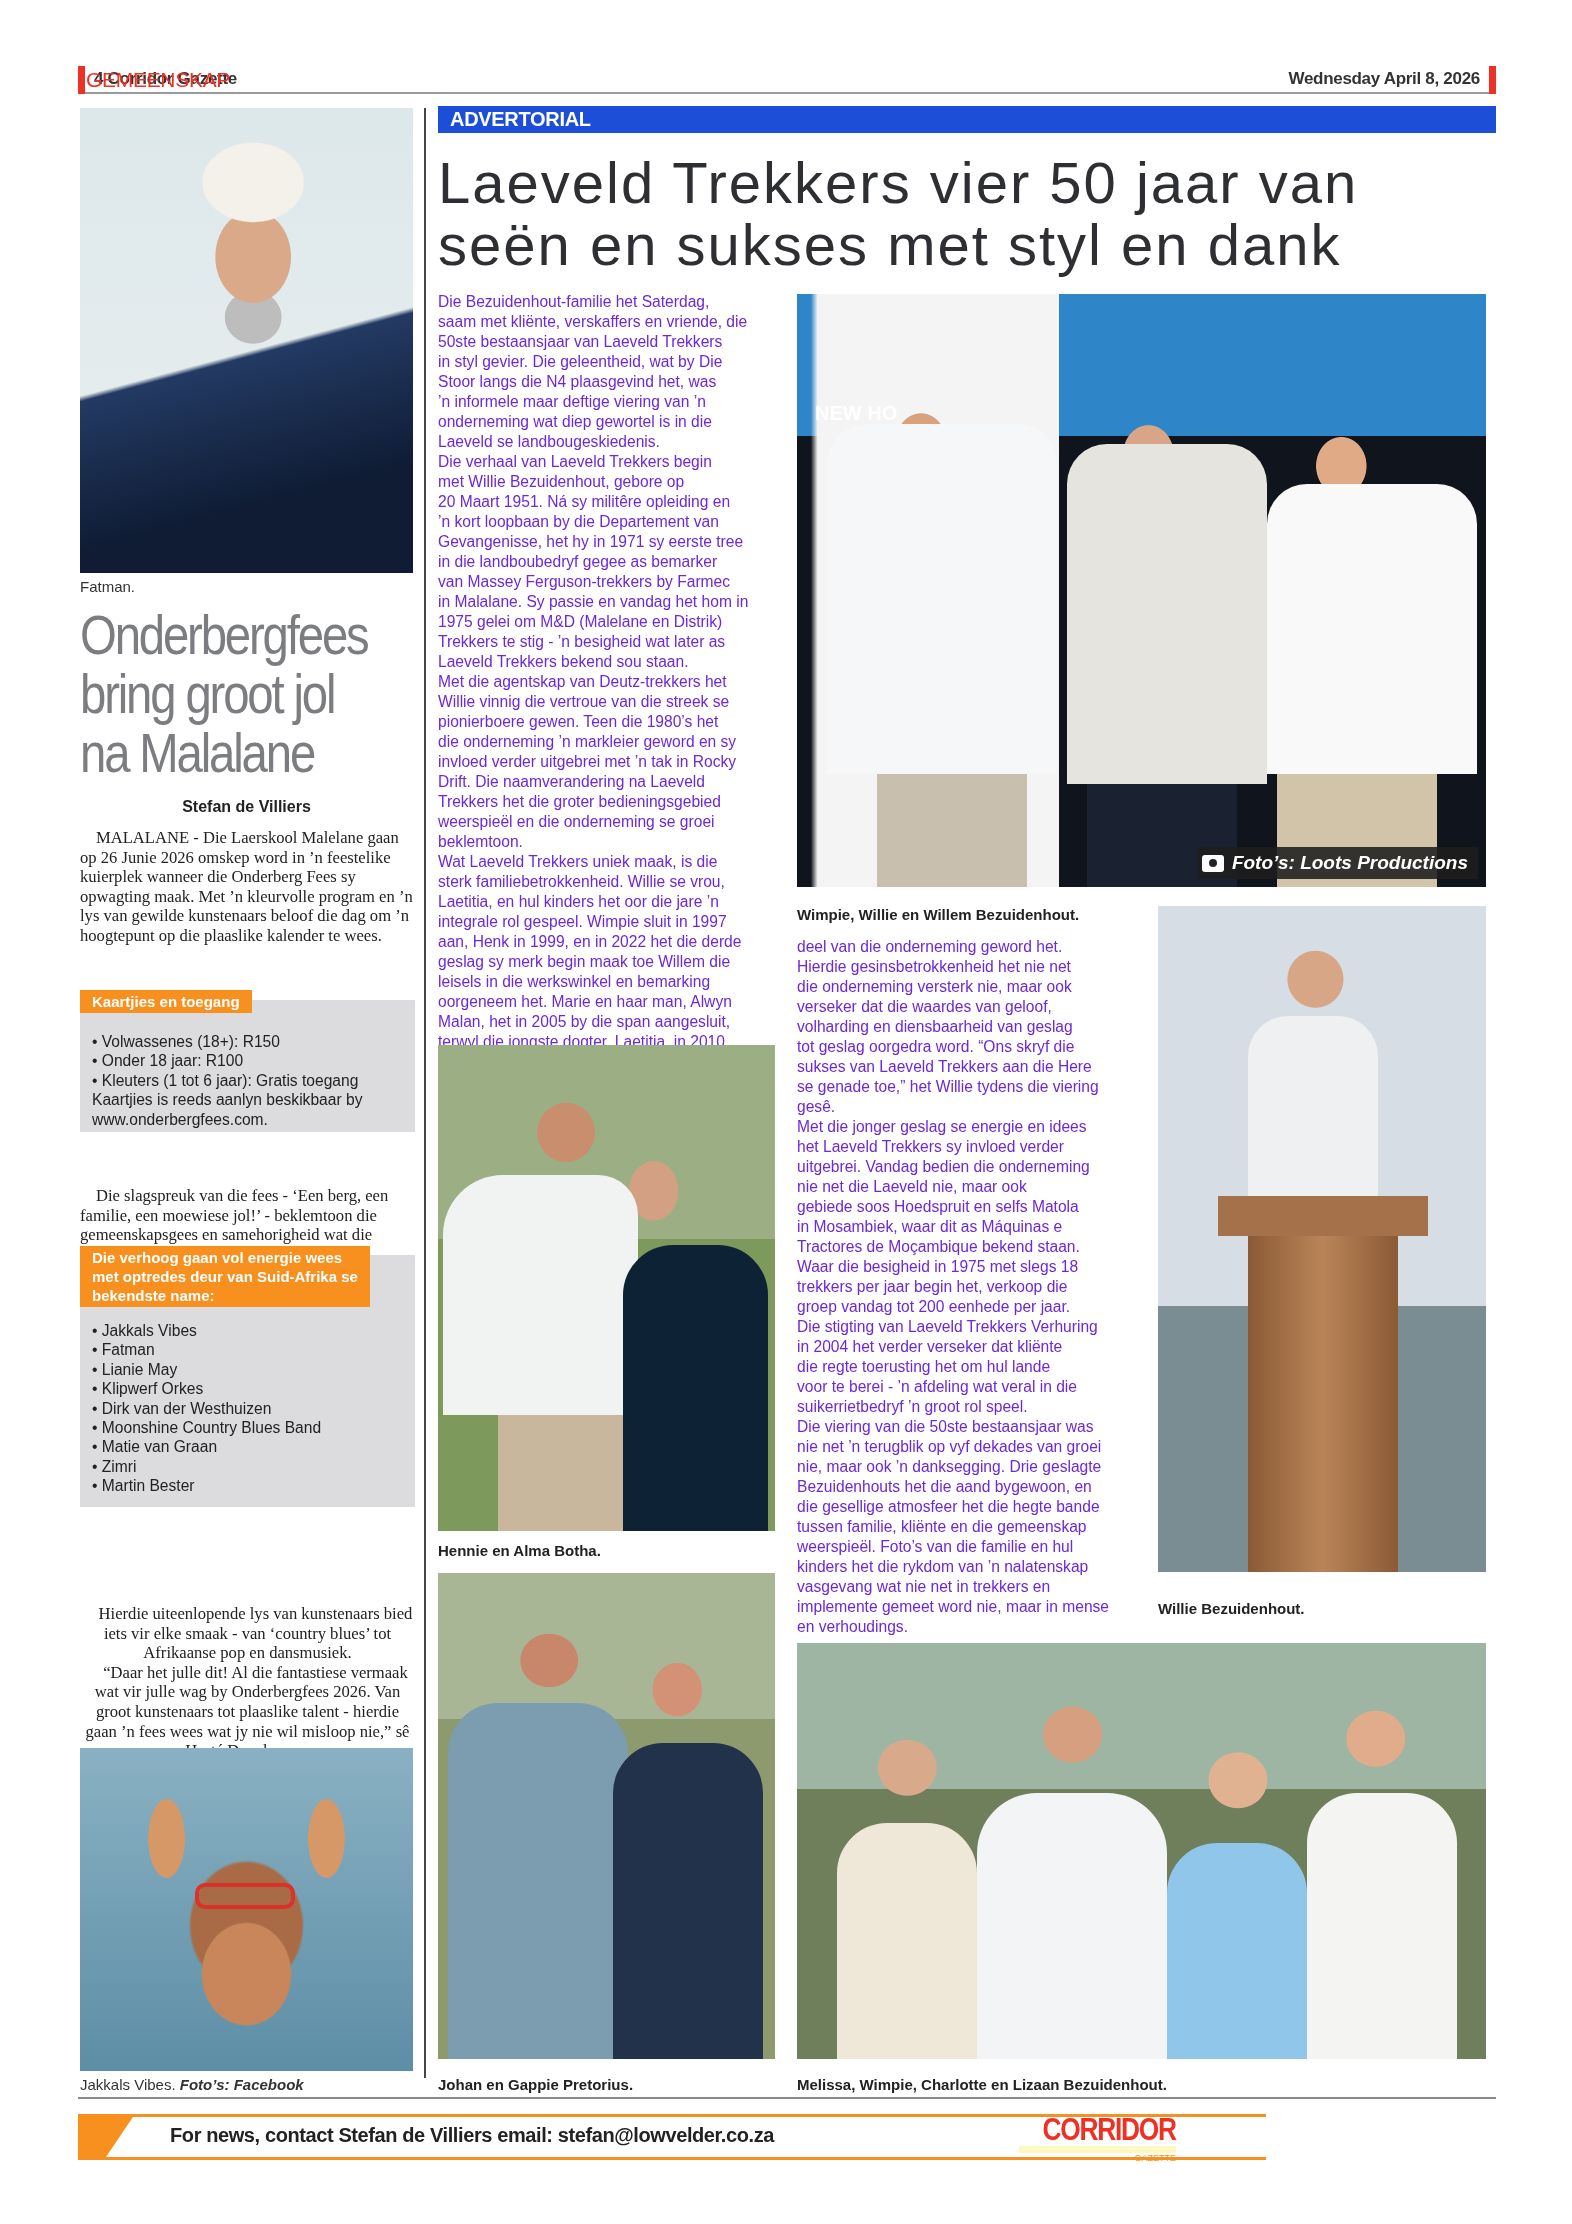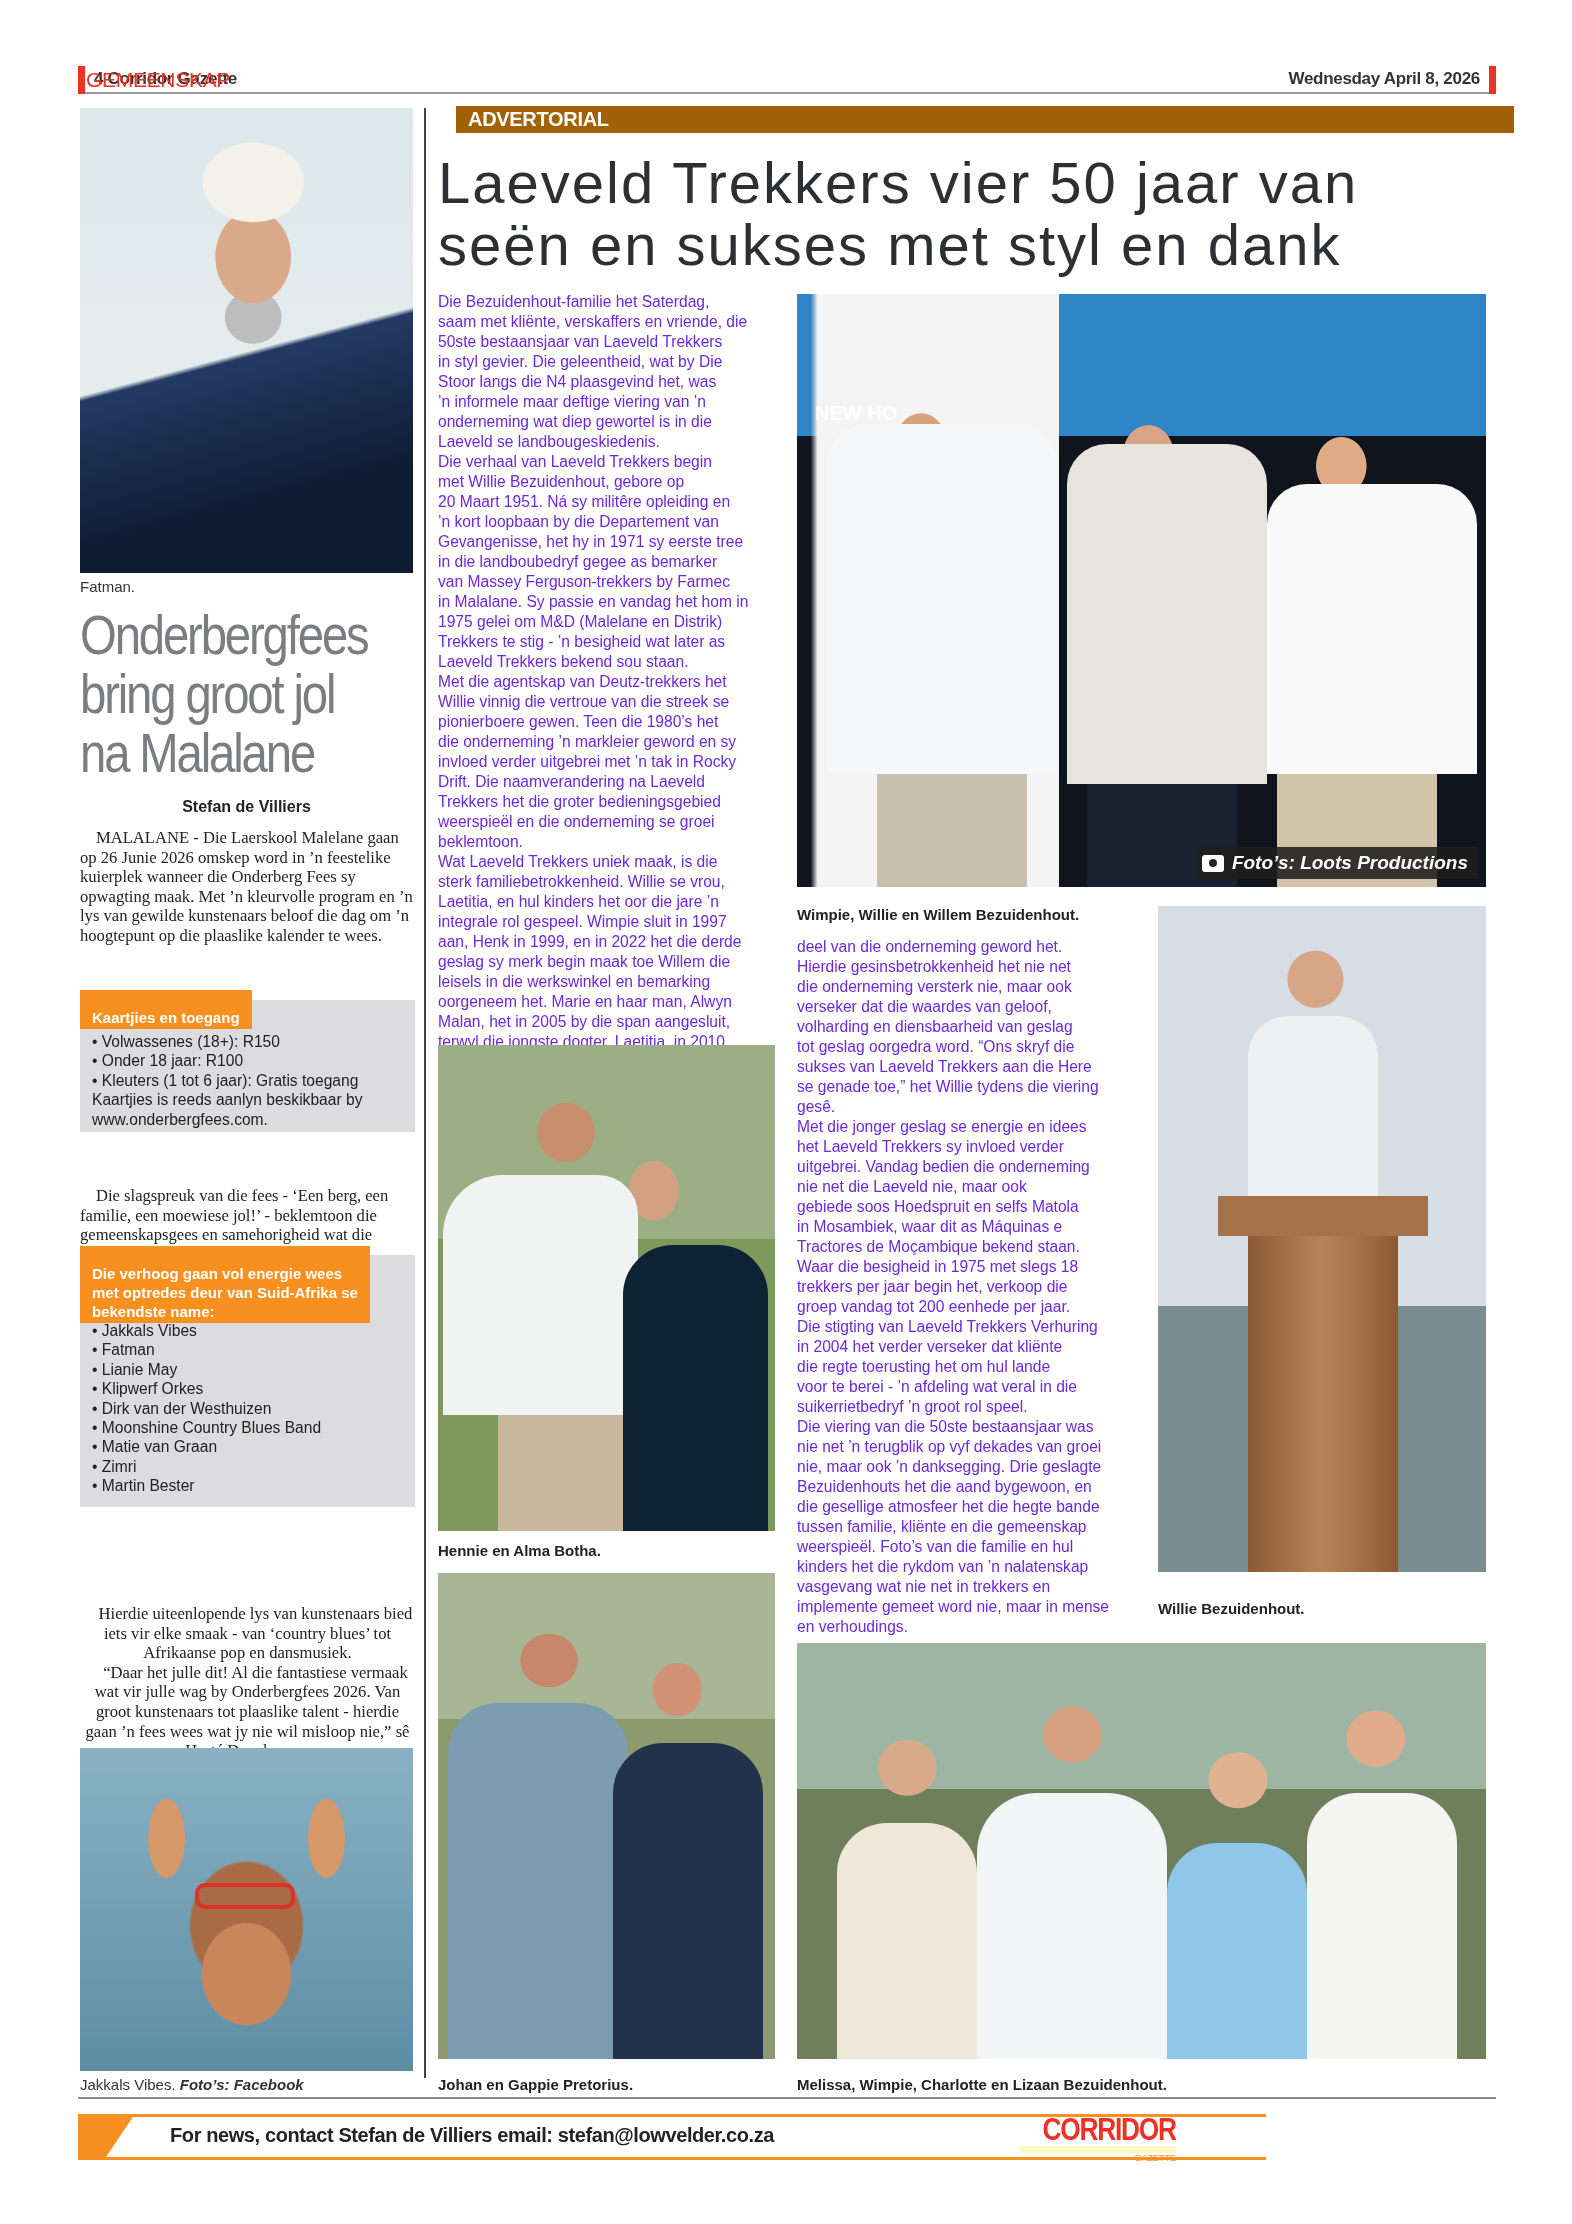--- a/index.html
+++ b/index.html
@@ -25,33 +25,33 @@
                 radial-gradient(ellipse 12% 8% at 52% 45%, #bdbdbd 0 70%, transparent 72%),
                 linear-gradient(165deg, transparent 52%, #233a63 53%, #0f1c34 80%),
                 linear-gradient(180deg, #dde8ea, #e9eef0); }
   .cap-plain { position: absolute; font-size: 15px; color: #333; }
   .left-headline { position: absolute; left: 80px; top: 606px; width: 340px; font-family: "Liberation Sans", sans-serif; font-size: 55px; line-height: 59px; color: #7b7d80; letter-spacing: -2.5px; transform: scaleX(0.86); transform-origin: left top; white-space: nowrap; }
   .byline { position: absolute; left: 80px; top: 798px; width: 333px; text-align: center; font-size: 16px; font-weight: bold; color: #222; }
   .serif-p { position: absolute; left: 80px; width: 335px; font-family: "Liberation Serif", serif; font-size: 16.6px; line-height: 19.6px; color: #222; }
   .serif-p p { text-indent: 16px; }
 
   .box { position: absolute; left: 80px; width: 335px; background: #dcdcde; }
-  .box-title { position: absolute; left: 0; background: #f7901e; color: #fff; font-weight: bold; font-size: 15px; line-height: 19px; padding: 18px 12px 2px 12px; }
+  .box-title { position: absolute; left: 0; background: #f7901e; color: #fff; font-weight: bold; font-size: 15px; line-height: 19px; padding: 2px 12px 2px 12px; }
   .box-list { position: absolute; left: 12px; font-size: 15.6px; line-height: 19.4px; color: #222; }
 
   .jakkals-photo { left: 80px; top: 1748px; width: 333px; height: 323px;
     background: radial-gradient(ellipse 22% 26% at 50% 70%, #c8865a 0 60%, transparent 62%),
                 radial-gradient(ellipse 30% 35% at 50% 55%, #a86b45 0 55%, transparent 58%),
                 radial-gradient(ellipse 9% 20% at 26% 28%, #d79867 0 60%, transparent 62%),
                 radial-gradient(ellipse 9% 20% at 74% 28%, #d79867 0 60%, transparent 62%),
                 linear-gradient(180deg, #8ab1c3, #5d8ea6); }
   .glasses { position: absolute; left: 115px; top: 135px; width: 100px; height: 26px; border: 4px solid #d8322a; border-radius: 10px; }
 
   
-  .adv-bar { position: absolute; left: 456px; top: 106px; width: 1058px; height: 27px; background: #a16207; }
+  .adv-bar { position: absolute; left: 438px; top: 106px; width: 1058px; height: 27px; background: #1d4ed8; }
   .adv-bar span { position: absolute; left: 12px; top: 2px; font-size: 20px; font-weight: bold; color: #fff; letter-spacing: -0.3px; }
   .main-headline { position: absolute; left: 438px; top: 152px; width: 1060px; font-size: 58px; line-height: 62px; color: #2d2f33; letter-spacing: 2px; white-space: nowrap; }
 
   .body-col { position: absolute; font-size: 15.6px; line-height: 20px; color: #6d28d9; white-space: nowrap; }
 
   .tractor-photo { left: 797px; top: 294px; width: 689px; height: 593px;
     background: radial-gradient(ellipse 6% 8% at 18% 25%, #d9a27f 0 60%, transparent 62%),
                 radial-gradient(ellipse 6% 8% at 51% 27%, #d8a586 0 60%, transparent 62%),
                 radial-gradient(ellipse 6% 8% at 79% 29%, #e0aa86 0 60%, transparent 62%),
                 linear-gradient(90deg, transparent 2%, #f4f4f4 3% 38%, transparent 38%),

